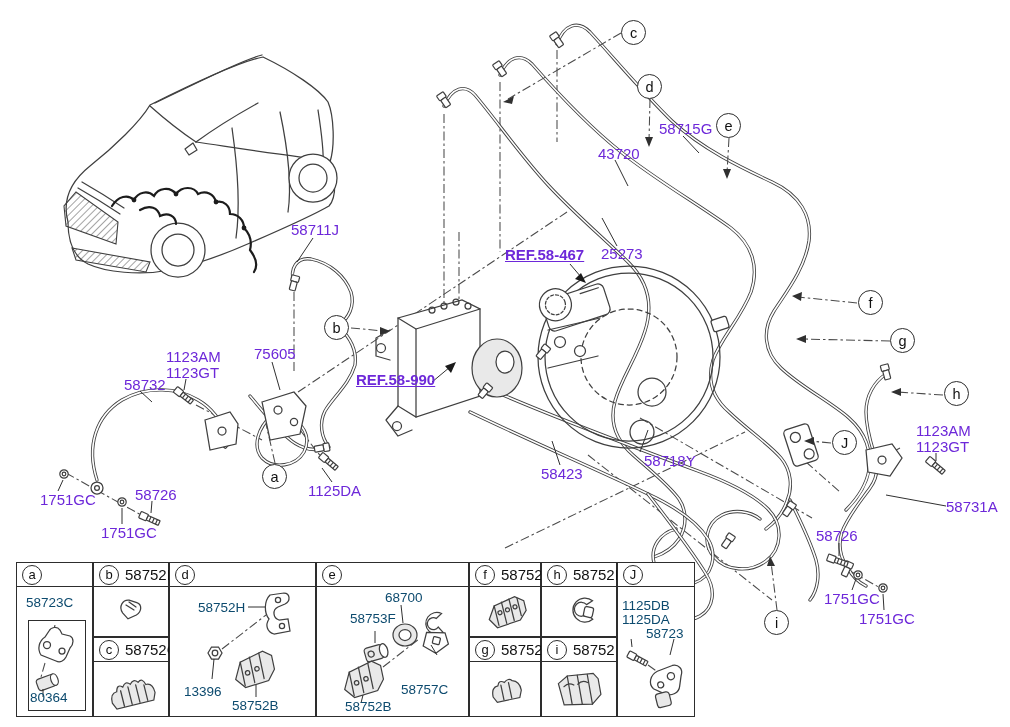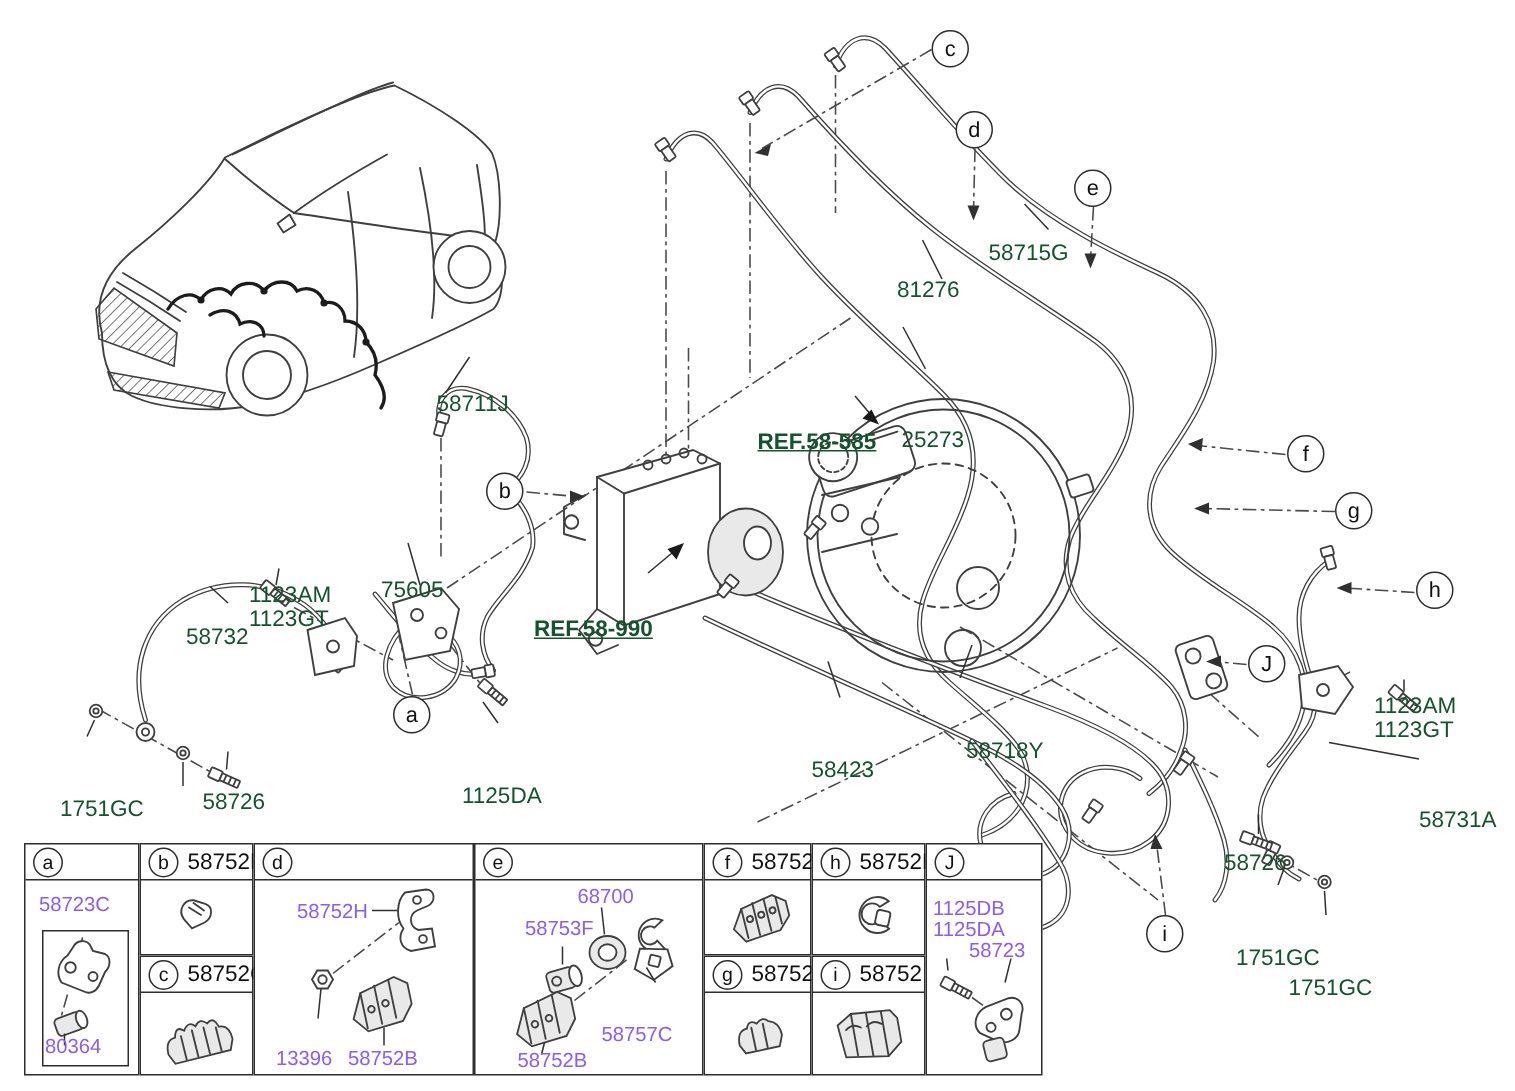--- a/index.html
+++ b/index.html
@@ -9,32 +9,32 @@
   
   .ln{stroke:#3f3f3f;stroke-width:1.25;fill:none;stroke-linecap:round;stroke-linejoin:round;}
   .tube{stroke:#3f3f3f;stroke-width:3.3;fill:none;stroke-linecap:round;stroke-linejoin:round;}
   .tube-in{stroke:#ffffff;stroke-width:1.6;fill:none;stroke-linecap:round;stroke-linejoin:round;}
   .dd{stroke:#4a4a4a;stroke-width:1.05;fill:none;stroke-dasharray:9 3 2.5 3;}
   .ldr{stroke:#303030;stroke-width:1;fill:none;}
   .harn{stroke:#1c1c1c;stroke-width:2.2;fill:none;stroke-linecap:round;}
   .wfill{fill:#fff;stroke:#3f3f3f;stroke-width:1.25;}
   .gfill{fill:#e9e9e9;stroke:#3f3f3f;stroke-width:1.2;}
   
-  .lbl{position:absolute;font-size:15px;color:#14532d;white-space:nowrap;line-height:1.06;letter-spacing:0;margin-top:40px;}
+  .lbl{position:absolute;font-size:15px;color:#6d28d9;white-space:nowrap;line-height:1.06;letter-spacing:0;}
   .lbl.bold{font-weight:bold;text-decoration:underline;}
   .co{position:absolute;width:25px;height:25px;border:1.5px solid #2d2d2d;border-radius:50%;
       display:flex;align-items:center;justify-content:center;font-size:14.5px;color:#111;background:#fff;box-sizing:border-box;}
   
   .tbl{position:absolute;left:16px;top:562px;width:679px;height:155px;}
   .cell{position:absolute;border:1.1px solid #2d2d2d;box-sizing:border-box;display:flex;flex-direction:column;background:#fff;}
   .cell-h{height:24px;min-height:24px;border-bottom:1.1px solid #2d2d2d;display:flex;align-items:center;gap:6px;padding-left:5px;box-sizing:border-box;}
   .co-s{width:20px;height:20px;min-width:20px;border:1.2px solid #2d2d2d;border-radius:50%;display:flex;align-items:center;justify-content:center;font-size:13px;color:#111;background:#fff;box-sizing:border-box;}
   .ph{font-size:15px;color:#111;}
   .cell-b{position:relative;flex:1;}
-  .plbl{position:absolute;font-size:13.5px;color:#8b5cf6;white-space:nowrap;line-height:1.05;}
+  .plbl{position:absolute;font-size:13.5px;color:#0c4a6e;white-space:nowrap;line-height:1.05;}
   .pg{position:absolute;}
   .inner-box{position:absolute;border:1.1px solid #2d2d2d;}
 </style>
 </head>
 <body>
 
 <div class="stage">
 
   <svg class="art" width="1010" height="727" viewBox="0 0 1010 727">
     <defs>
@@ -245,24 +245,24 @@
       <path class="ldr" d="M152,501 L151,513"></path>
 
       <path class="ldr" d="M570,264 L581,277" stroke-width="1.4"></path>
       <polygon points="586,283 575,279 581,273" fill="#1a1a1a"></polygon>
       <path class="ldr" d="M432,382 L450,367" stroke-width="1.4"></path>
       <polygon points="456,362 451,373 445,366" fill="#1a1a1a"></polygon>
     </g>
   </svg>
 
   <div class="lbl" style="left:291px;top:222px">58711J</div>
-  <div class="lbl" style="left:598px;top:146px">81276</div>
+  <div class="lbl" style="left:598px;top:146px">43720</div>
   <div class="lbl" style="left:659px;top:121px">58715G</div>
   <div class="lbl" style="left:601px;top:246px">25273</div>
-  <div class="lbl bold" style="left:505px;top:247px">REF.58-585</div>
+  <div class="lbl bold" style="left:505px;top:247px">REF.58-467</div>
   <div class="lbl bold" style="left:356px;top:372px">REF.58-990</div>
   <div class="lbl" style="left:166px;top:349px">1123AM</div>
   <div class="lbl" style="left:166px;top:365px">1123GT</div>
   <div class="lbl" style="left:124px;top:377px">58732</div>
   <div class="lbl" style="left:254px;top:346px">75605</div>
   <div class="lbl" style="left:40px;top:492px">1751GC</div>
   <div class="lbl" style="left:135px;top:487px">58726</div>
   <div class="lbl" style="left:101px;top:525px">1751GC</div>
   <div class="lbl" style="left:308px;top:483px">1125DA</div>
   <div class="lbl" style="left:541px;top:466px">58423</div>
@@ -359,21 +359,21 @@
           </g>
           <path class="ldr" d="M44,72 L42,92"></path>
           <g transform="translate(86,82) rotate(-12)">
             <path class="gfill" d="M-22,6 L-14,-10 L10,-16 L18,-10 L18,4 L10,14 L-14,16 Z"></path>
             <path class="ln" d="M-14,-10 L-14,14 M-4,-13 L-4,13 M6,-15 L6,11"></path>
             <circle class="ln" cx="-9" cy="2" r="2.2"></circle>
               <circle class="ln" cx="1" cy="0" r="2.2"></circle>
           </g>
           <path class="ldr" d="M86,98 L86,110"></path>
         </svg>
-        <span class="plbl" style="left:14px;top:112px">13396</span>
+        <span class="plbl" style="left:14px;top:98px">13396</span>
         <span class="plbl" style="left:62px;top:112px">58752B</span>
       </div>
     </div>
 
     <div class="cell" style="left:300px;top:0;width:153px;height:155px">
       <div class="cell-h">
           <span class="co-s">e</span>
         </div>
       <div class="cell-b">
         <span class="plbl" style="left:68px;top:4px">68700</span>

